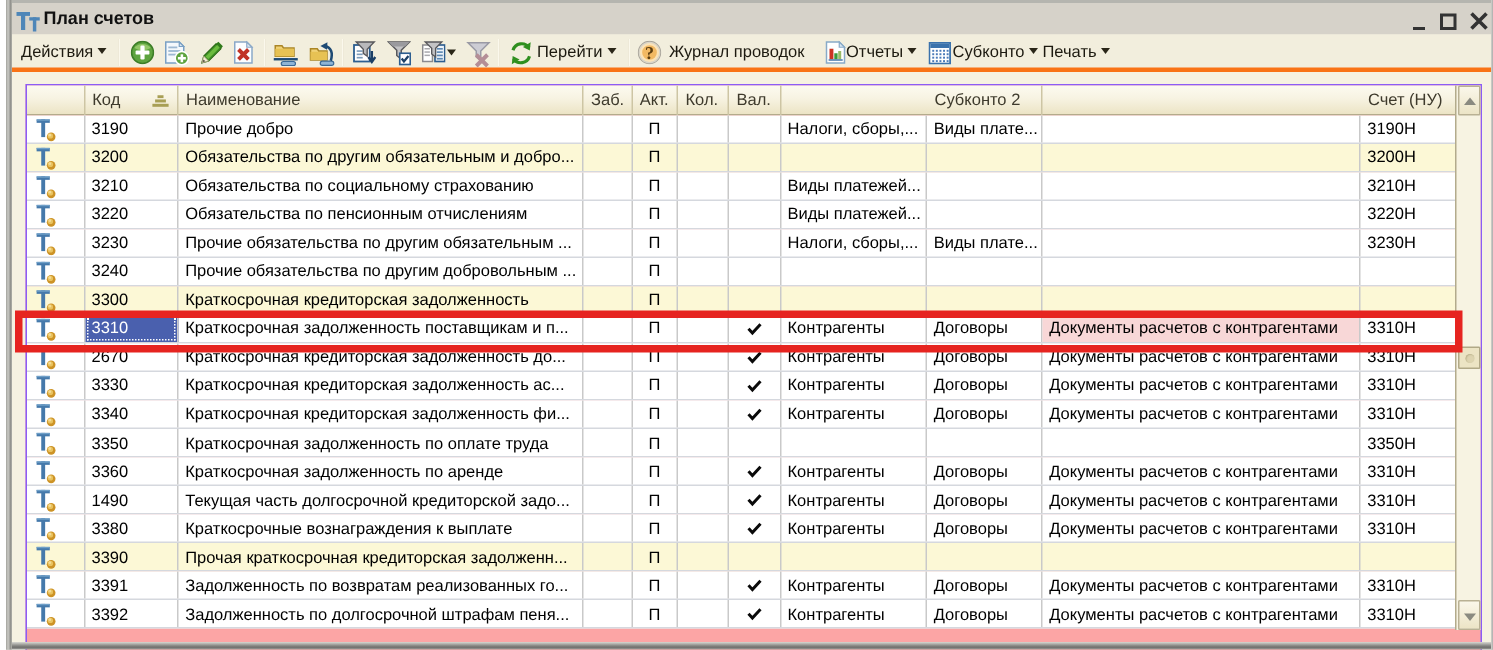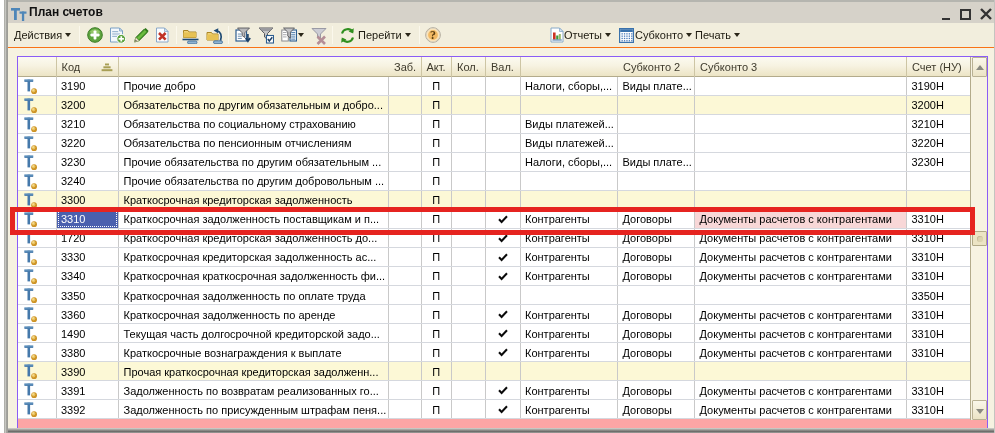--- a/index.html
+++ b/index.html
@@ -9,21 +9,21 @@
 #bbottom{position:absolute;left:0;bottom:0;width:995px;height:5px;background:linear-gradient(180deg,#d8d8d2 0%,#8f8f8b 45%,#6e6e6c 70%,#a2a29e 100%);z-index:49}
 #btop{position:absolute;left:0;top:0;width:995px;height:2px;background:#b5b5af;z-index:49}
 
 #title{position:absolute;left:1px;top:2px;width:993px;height:21px;background:#d6d2c9}
 #title .txt{position:absolute;left:24px;top:2.5px;font-size:12px;font-weight:bold;color:#111}
 #tico{position:absolute;left:5px;top:5px}
 #mins{position:absolute;left:937px;top:15.5px;width:8px;height:2.6px;background:#333}
 #maxs{position:absolute;left:955px;top:7px;width:11px;height:11px;border:2px solid #333}
 #clos{position:absolute;left:975px;top:6px}
 
-#tbar{position:absolute;left:4px;top:23px;width:986px;height:25px;background:#f2eedd;border-bottom:1px solid #f97316}
+#tbar{position:absolute;left:4px;top:23px;width:986px;height:25px;background:#f2eedd;border-bottom:3px solid #f97316}
 .tb{position:absolute;top:0;height:24px;font-size:11px;color:#1d1a10;line-height:24px;white-space:nowrap}
 .sep{position:absolute;top:3px;width:1px;height:18px;background:#cfc8ae;border-right:1px solid #fbf8ec}
 .tbi{position:absolute;top:4px}
 .dd{display:inline-block;width:0;height:0;border-left:3.5px solid transparent;border-right:3.5px solid transparent;border-top:4px solid #2a2618;vertical-align:2px}
 
 #tbl{position:absolute;left:12.5px;top:55.5px;width:971px;height:407px;border:1px solid #8b5cf6;background:#fca5a5}
 #hdr{position:absolute;left:0;top:0;width:952.5px;height:20px;background:linear-gradient(180deg,#fcfaf0 0%,#f7f3e2 45%,#ece4c5 100%);border-bottom:1px solid #b3ab8c;font-size:11px;color:#3e3a2c}
 #hdr .h{position:absolute;top:0;height:20px;line-height:20px;padding-left:5px;border-right:1px solid #cdc5a4;overflow:hidden;white-space:nowrap}
 #rows{position:absolute;left:0;top:20px;width:952.5px}
 .r{position:relative;width:952.5px;height:19.06px;border-bottom:1px solid #d5d8de;background:#fff;white-space:nowrap;font-size:11px;color:#000}
@@ -156,20 +156,21 @@
       <path d="M2.2 15.8 L2.8 10.4 L7.4 12.6 Z" fill="#2f8f1f"></path>
     </svg>
     <span class="tb" style="left:350px">Перейти <span class="dd"></span></span>
     <span class="sep" style="left:410.5px"></span>
     <svg class="tbi" viewBox="0 0 16 16" width="16" height="16" style="left:417px">
       <circle cx="8" cy="8" r="7.3" fill="#f2b963" stroke="#a8a49a" stroke-width="1"></circle>
       <circle cx="8" cy="8" r="5.8" fill="none" stroke="#fbe3b8" stroke-width="1.8"></circle>
       <circle cx="8" cy="8" r="6.8" fill="none" stroke="#d9d5c9" stroke-width="0.8"></circle>
       <text x="8" y="12.2" text-anchor="middle" font-family="Liberation Serif,serif" font-size="12" font-weight="bold" fill="#5a3c10">?</text>
     </svg>
+    <span class="tb" style="left:438px">Журнал проводок</span>
     <svg class="tbi" viewBox="0 0 14 16" width="14" height="16" style="left:542px">
       <path d="M1 1 L9.5 1 L13 4.5 L13 15 L1 15 Z" fill="#fff" stroke="#88aac8" stroke-width="1"></path>
       <path d="M9.5 1 L9.5 4.5 L13 4.5 Z" fill="#d8e6f2" stroke="#88aac8" stroke-width="0.8"></path>
       <rect x="3" y="5.5" width="2.6" height="7" fill="#cc3322"></rect>
       <rect x="6.2" y="8.5" width="2.2" height="4" fill="#3a9a3a"></rect>
       <rect x="8.8" y="7" width="2" height="5.5" fill="#99bb66"></rect>
       <rect x="2.4" y="12.5" width="9.4" height="1" fill="#4477aa"></rect>
     </svg>
     <span class="tb" style="left:556px">Отчеты <span class="dd"></span></span>
     <svg class="tbi" viewBox="0 0 15 15" width="15" height="15" style="left:611px;top:5px">
@@ -202,26 +203,26 @@
     <span class="tb" style="left:687px">Печать <span class="dd"></span></span>
   </div>
   <div id="tbl">
     <div id="hdr">
       <div class="h" style="left:0;width:39px"></div>
       <div class="h" style="left:39px;width:62.5px">Код<svg width="12" height="9" viewBox="0 0 12 9" style="position:absolute;left:44px;top:6px">
             <rect x="4" y="0.5" width="4" height="1.9" fill="#a89f55"></rect>
             <rect x="2.4" y="3.3" width="7.2" height="2" fill="#a89f55"></rect>
             <rect x="0.6" y="6.2" width="10.8" height="2" fill="#a89f55"></rect>
           </svg></div>
+      <div class="h" style="left:101.5px;width:270px">Наименование</div>
       <div class="h" style="left:371.5px;width:32.5px">Заб.</div>
       <div class="h" style="left:404px;width:30.5px">Акт.</div>
       <div class="h" style="left:434.5px;width:34px">Кол.</div>
       <div class="h" style="left:468.5px;width:34.5px">Вал.</div>
       <div class="h" style="left:600.5px;width:77px">Субконто 2</div>
-      <div class="h" style="left:677.5px;width:212px">Субконто 3</div>
       <div class="h" style="left:889.5px;width:63px;border-right:none">Счет (НУ)</div>
     </div>
     <div id="rows">
 <div class="r"><div class="c c0"><svg class="ticon" width="15" height="17" viewBox="0 0 15 17">
               <rect x="1.4" y="1.6" width="8.8" height="2.3" fill="#4579ab"></rect>
               <rect x="4.5" y="1.6" width="2.6" height="11.8" fill="#4579ab"></rect>
               <rect x="1.4" y="1.6" width="8.8" height="0.9" fill="#6fa0c8"></rect>
               <circle cx="11.1" cy="13.2" r="2.9" fill="#cd9326"></circle>
               <circle cx="10.6" cy="12.6" r="1.8" fill="#e9c35f"></circle>
               <circle cx="10.2" cy="12.1" r="0.9" fill="#f4dc96"></circle>
@@ -284,41 +285,41 @@
             </svg></div><div class="c c1 sel">3310<span class="foc"></span></div><div class="c c2">Краткосрочная задолженность поставщикам и п...</div><div class="c c3"></div><div class="c c4 ctr">П</div><div class="c c5"></div><div class="c c6"><svg width="10" height="9" viewBox="0 0 10 9" style="display:block;margin:5px auto 0">
               <path d="M1 4.2 L3.6 7 L9 1.2" stroke="#0a0a0a" stroke-width="2" fill="none"></path>
             </svg></div><div class="c c7">Контрагенты</div><div class="c c7b">Договоры</div><div class="c c8 pink">Документы расчетов с контрагентами</div><div class="c c9">3310Н</div></div>
 <div class="r"><div class="c c0"><svg class="ticon" width="15" height="17" viewBox="0 0 15 17">
               <rect x="1.4" y="1.6" width="8.8" height="2.3" fill="#4579ab"></rect>
               <rect x="4.5" y="1.6" width="2.6" height="11.8" fill="#4579ab"></rect>
               <rect x="1.4" y="1.6" width="8.8" height="0.9" fill="#6fa0c8"></rect>
               <circle cx="11.1" cy="13.2" r="2.9" fill="#cd9326"></circle>
               <circle cx="10.6" cy="12.6" r="1.8" fill="#e9c35f"></circle>
               <circle cx="10.2" cy="12.1" r="0.9" fill="#f4dc96"></circle>
-            </svg></div><div class="c c1">1720</div><div class="c c2">Краткосрочная кредиторская задолженность до...</div><div class="c c3"></div><div class="c c4 ctr">П</div><div class="c c5"></div><div class="c c6"><svg width="10" height="9" viewBox="0 0 10 9" style="display:block;margin:5px auto 0">
+            </svg></div><div class="c c1">2670</div><div class="c c2">Краткосрочная кредиторская задолженность до...</div><div class="c c3"></div><div class="c c4 ctr">П</div><div class="c c5"></div><div class="c c6"><svg width="10" height="9" viewBox="0 0 10 9" style="display:block;margin:5px auto 0">
               <path d="M1 4.2 L3.6 7 L9 1.2" stroke="#0a0a0a" stroke-width="2" fill="none"></path>
             </svg></div><div class="c c7">Контрагенты</div><div class="c c7b">Договоры</div><div class="c c8">Документы расчетов с контрагентами</div><div class="c c9">3310Н</div></div>
 <div class="r"><div class="c c0"><svg class="ticon" width="15" height="17" viewBox="0 0 15 17">
               <rect x="1.4" y="1.6" width="8.8" height="2.3" fill="#4579ab"></rect>
               <rect x="4.5" y="1.6" width="2.6" height="11.8" fill="#4579ab"></rect>
               <rect x="1.4" y="1.6" width="8.8" height="0.9" fill="#6fa0c8"></rect>
               <circle cx="11.1" cy="13.2" r="2.9" fill="#cd9326"></circle>
               <circle cx="10.6" cy="12.6" r="1.8" fill="#e9c35f"></circle>
               <circle cx="10.2" cy="12.1" r="0.9" fill="#f4dc96"></circle>
             </svg></div><div class="c c1">3330</div><div class="c c2">Краткосрочная кредиторская задолженность ас...</div><div class="c c3"></div><div class="c c4 ctr">П</div><div class="c c5"></div><div class="c c6"><svg width="10" height="9" viewBox="0 0 10 9" style="display:block;margin:5px auto 0">
               <path d="M1 4.2 L3.6 7 L9 1.2" stroke="#0a0a0a" stroke-width="2" fill="none"></path>
             </svg></div><div class="c c7">Контрагенты</div><div class="c c7b">Договоры</div><div class="c c8">Документы расчетов с контрагентами</div><div class="c c9">3310Н</div></div>
 <div class="r"><div class="c c0"><svg class="ticon" width="15" height="17" viewBox="0 0 15 17">
               <rect x="1.4" y="1.6" width="8.8" height="2.3" fill="#4579ab"></rect>
               <rect x="4.5" y="1.6" width="2.6" height="11.8" fill="#4579ab"></rect>
               <rect x="1.4" y="1.6" width="8.8" height="0.9" fill="#6fa0c8"></rect>
               <circle cx="11.1" cy="13.2" r="2.9" fill="#cd9326"></circle>
               <circle cx="10.6" cy="12.6" r="1.8" fill="#e9c35f"></circle>
               <circle cx="10.2" cy="12.1" r="0.9" fill="#f4dc96"></circle>
-            </svg></div><div class="c c1">3340</div><div class="c c2">Краткосрочная краткосрочная задолженность фи...</div><div class="c c3"></div><div class="c c4 ctr">П</div><div class="c c5"></div><div class="c c6"><svg width="10" height="9" viewBox="0 0 10 9" style="display:block;margin:5px auto 0">
+            </svg></div><div class="c c1">3340</div><div class="c c2">Краткосрочная кредиторская задолженность фи...</div><div class="c c3"></div><div class="c c4 ctr">П</div><div class="c c5"></div><div class="c c6"><svg width="10" height="9" viewBox="0 0 10 9" style="display:block;margin:5px auto 0">
               <path d="M1 4.2 L3.6 7 L9 1.2" stroke="#0a0a0a" stroke-width="2" fill="none"></path>
             </svg></div><div class="c c7">Контрагенты</div><div class="c c7b">Договоры</div><div class="c c8">Документы расчетов с контрагентами</div><div class="c c9">3310Н</div></div>
 <div class="r"><div class="c c0"><svg class="ticon" width="15" height="17" viewBox="0 0 15 17">
               <rect x="1.4" y="1.6" width="8.8" height="2.3" fill="#4579ab"></rect>
               <rect x="4.5" y="1.6" width="2.6" height="11.8" fill="#4579ab"></rect>
               <rect x="1.4" y="1.6" width="8.8" height="0.9" fill="#6fa0c8"></rect>
               <circle cx="11.1" cy="13.2" r="2.9" fill="#cd9326"></circle>
               <circle cx="10.6" cy="12.6" r="1.8" fill="#e9c35f"></circle>
               <circle cx="10.2" cy="12.1" r="0.9" fill="#f4dc96"></circle>
             </svg></div><div class="c c1">3350</div><div class="c c2">Краткосрочная задолженность по оплате труда</div><div class="c c3"></div><div class="c c4 ctr">П</div><div class="c c5"></div><div class="c c6"></div><div class="c c7"></div><div class="c c7b"></div><div class="c c8"></div><div class="c c9">3350Н</div></div>
@@ -370,21 +371,21 @@
             </svg></div><div class="c c1">3391</div><div class="c c2">Задолженность по возвратам реализованных го...</div><div class="c c3"></div><div class="c c4 ctr">П</div><div class="c c5"></div><div class="c c6"><svg width="10" height="9" viewBox="0 0 10 9" style="display:block;margin:5px auto 0">
               <path d="M1 4.2 L3.6 7 L9 1.2" stroke="#0a0a0a" stroke-width="2" fill="none"></path>
             </svg></div><div class="c c7">Контрагенты</div><div class="c c7b">Договоры</div><div class="c c8">Документы расчетов с контрагентами</div><div class="c c9">3310Н</div></div>
 <div class="r"><div class="c c0"><svg class="ticon" width="15" height="17" viewBox="0 0 15 17">
               <rect x="1.4" y="1.6" width="8.8" height="2.3" fill="#4579ab"></rect>
               <rect x="4.5" y="1.6" width="2.6" height="11.8" fill="#4579ab"></rect>
               <rect x="1.4" y="1.6" width="8.8" height="0.9" fill="#6fa0c8"></rect>
               <circle cx="11.1" cy="13.2" r="2.9" fill="#cd9326"></circle>
               <circle cx="10.6" cy="12.6" r="1.8" fill="#e9c35f"></circle>
               <circle cx="10.2" cy="12.1" r="0.9" fill="#f4dc96"></circle>
-            </svg></div><div class="c c1">3392</div><div class="c c2">Задолженность по присужденным штрафам пеня...</div><div class="c c3"></div><div class="c c4 ctr">П</div><div class="c c5"></div><div class="c c6"><svg width="10" height="9" viewBox="0 0 10 9" style="display:block;margin:5px auto 0">
+            </svg></div><div class="c c1">3392</div><div class="c c2">Задолженность по долгосрочной штрафам пеня...</div><div class="c c3"></div><div class="c c4 ctr">П</div><div class="c c5"></div><div class="c c6"><svg width="10" height="9" viewBox="0 0 10 9" style="display:block;margin:5px auto 0">
               <path d="M1 4.2 L3.6 7 L9 1.2" stroke="#0a0a0a" stroke-width="2" fill="none"></path>
             </svg></div><div class="c c7">Контрагенты</div><div class="c c7b">Договоры</div><div class="c c8">Документы расчетов с контрагентами</div><div class="c c9">3310Н</div></div>
     </div>
     <div id="vs">
       <div class="sbtn" style="top:0">
           <div class="tri-up"></div>
         </div>
       <div id="thumb">
           <div class="grip"></div>
         </div>

